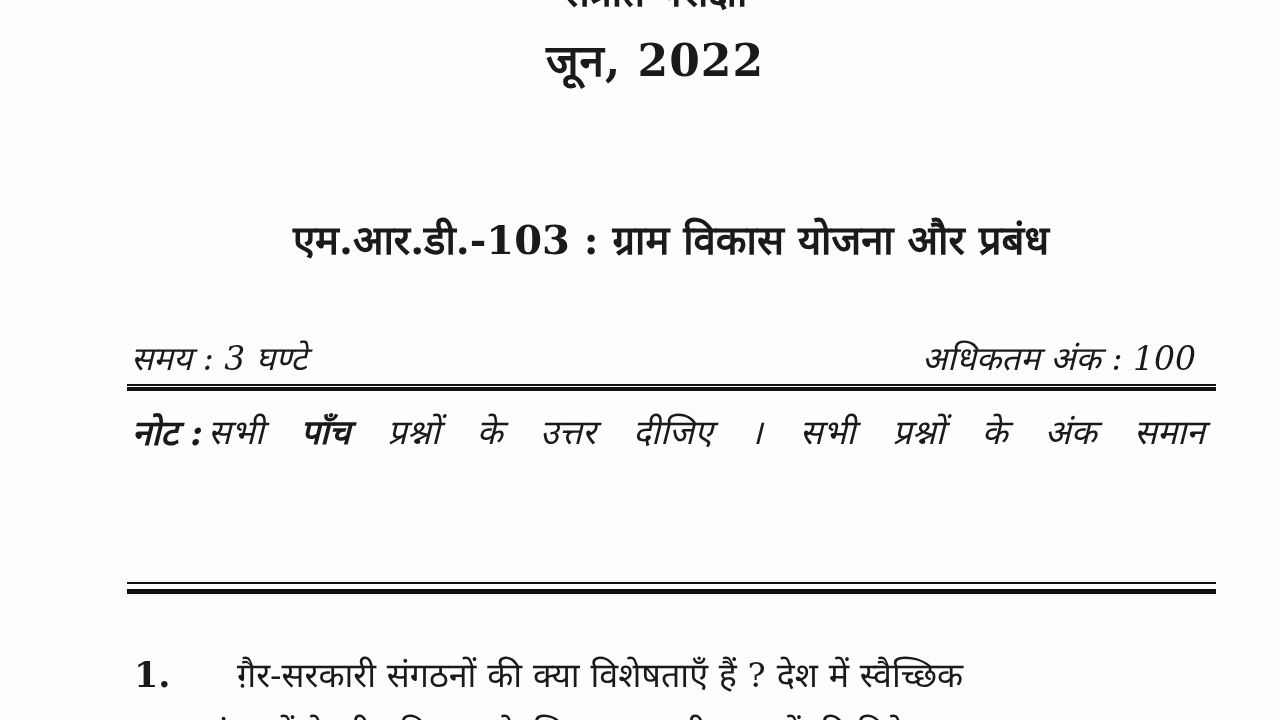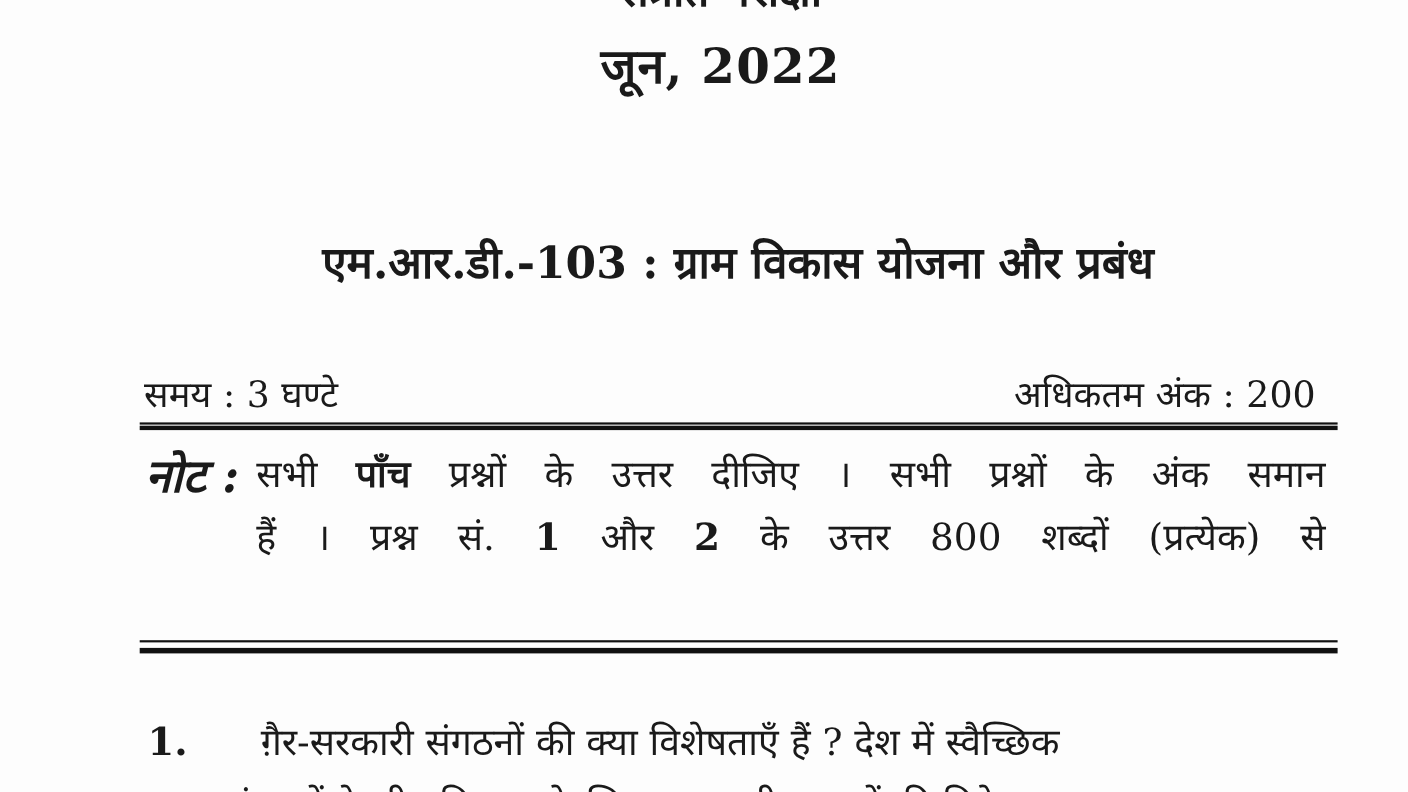--- a/index.html
+++ b/index.html
@@ -49,20 +49,21 @@
   }
 
   .meta-row {
     position: absolute;
     top: 336px;
     left: 131px;
     right: 84px;
     display: flex;
     justify-content: space-between;
     align-items: center;
+    font-style: italic;
     font-size: 33px;
     line-height: 46px;
     white-space: nowrap;
   }
 
   .rule-single {
     position: absolute;
     top: 384px;
     left: 127px;
     width: 1089px;
@@ -76,26 +77,27 @@
     top: 404px;
     left: 132px;
     right: 75px;
   }
   .note-label {
     position: absolute;
     left: 0;
     top: 0;
     font-weight: 700;
     font-style: italic;
-    font-size: 42px;
+    font-size: 35px;
     line-height: 57px;
     white-space: nowrap;
   }
   .note-body {
-    margin-left: 101px;
+    margin-left: 76px;
+    font-style: italic;
     font-size: 34px;
     line-height: 57px;
   }
   .note-line-justify {
     text-align: justify;
     text-align-last: justify;
     white-space: nowrap;
   }
   .note-line-plain {
     text-align: left;
@@ -142,30 +144,29 @@
 <body>
 
 <div class="center-line header-clipped">सत्रांत परीक्षा</div>
 
 <div class="center-line session-line">जून, 2022</div>
 
 <div class="center-line course-title">एम.आर.डी.-103 : ग्राम विकास योजना और प्रबंध</div>
 
 <div class="meta-row">
   <span>समय : 3 घण्टे</span>
-  <span>अधिकतम अंक : 200</span>
+  <span>अधिकतम अंक : 100</span>
 </div>
 
 <div class="rule-single"></div>
 
 <div class="note-block">
   <div class="note-label">नोट :</div>
   <div class="note-body">
     <div class="note-line-justify"><span>सभी </span><span class="b">पाँच</span><span> प्रश्नों के उत्तर दीजिए । सभी प्रश्नों के अंक समान</span></div>
-    <div class="note-line-justify"><span>हैं । प्रश्न सं. </span><span class="b">1</span><span> और </span><span class="b">2</span><span> के उत्तर 800 शब्दों (प्रत्येक) से</span></div>
   </div>
 </div>
 
 <div class="rule-double"></div>
 
 <div class="question-block">
   <div class="q-number">1.</div>
   <div class="q-text">ग़ैर-सरकारी संगठनों की क्या विशेषताएँ हैं ? देश में स्वैच्छिक</div>
   <div class="q-line2">संगठनों के तीव्र विकास के लिए उत्तरदायी कारकों की विवेचना</div>
 </div>

